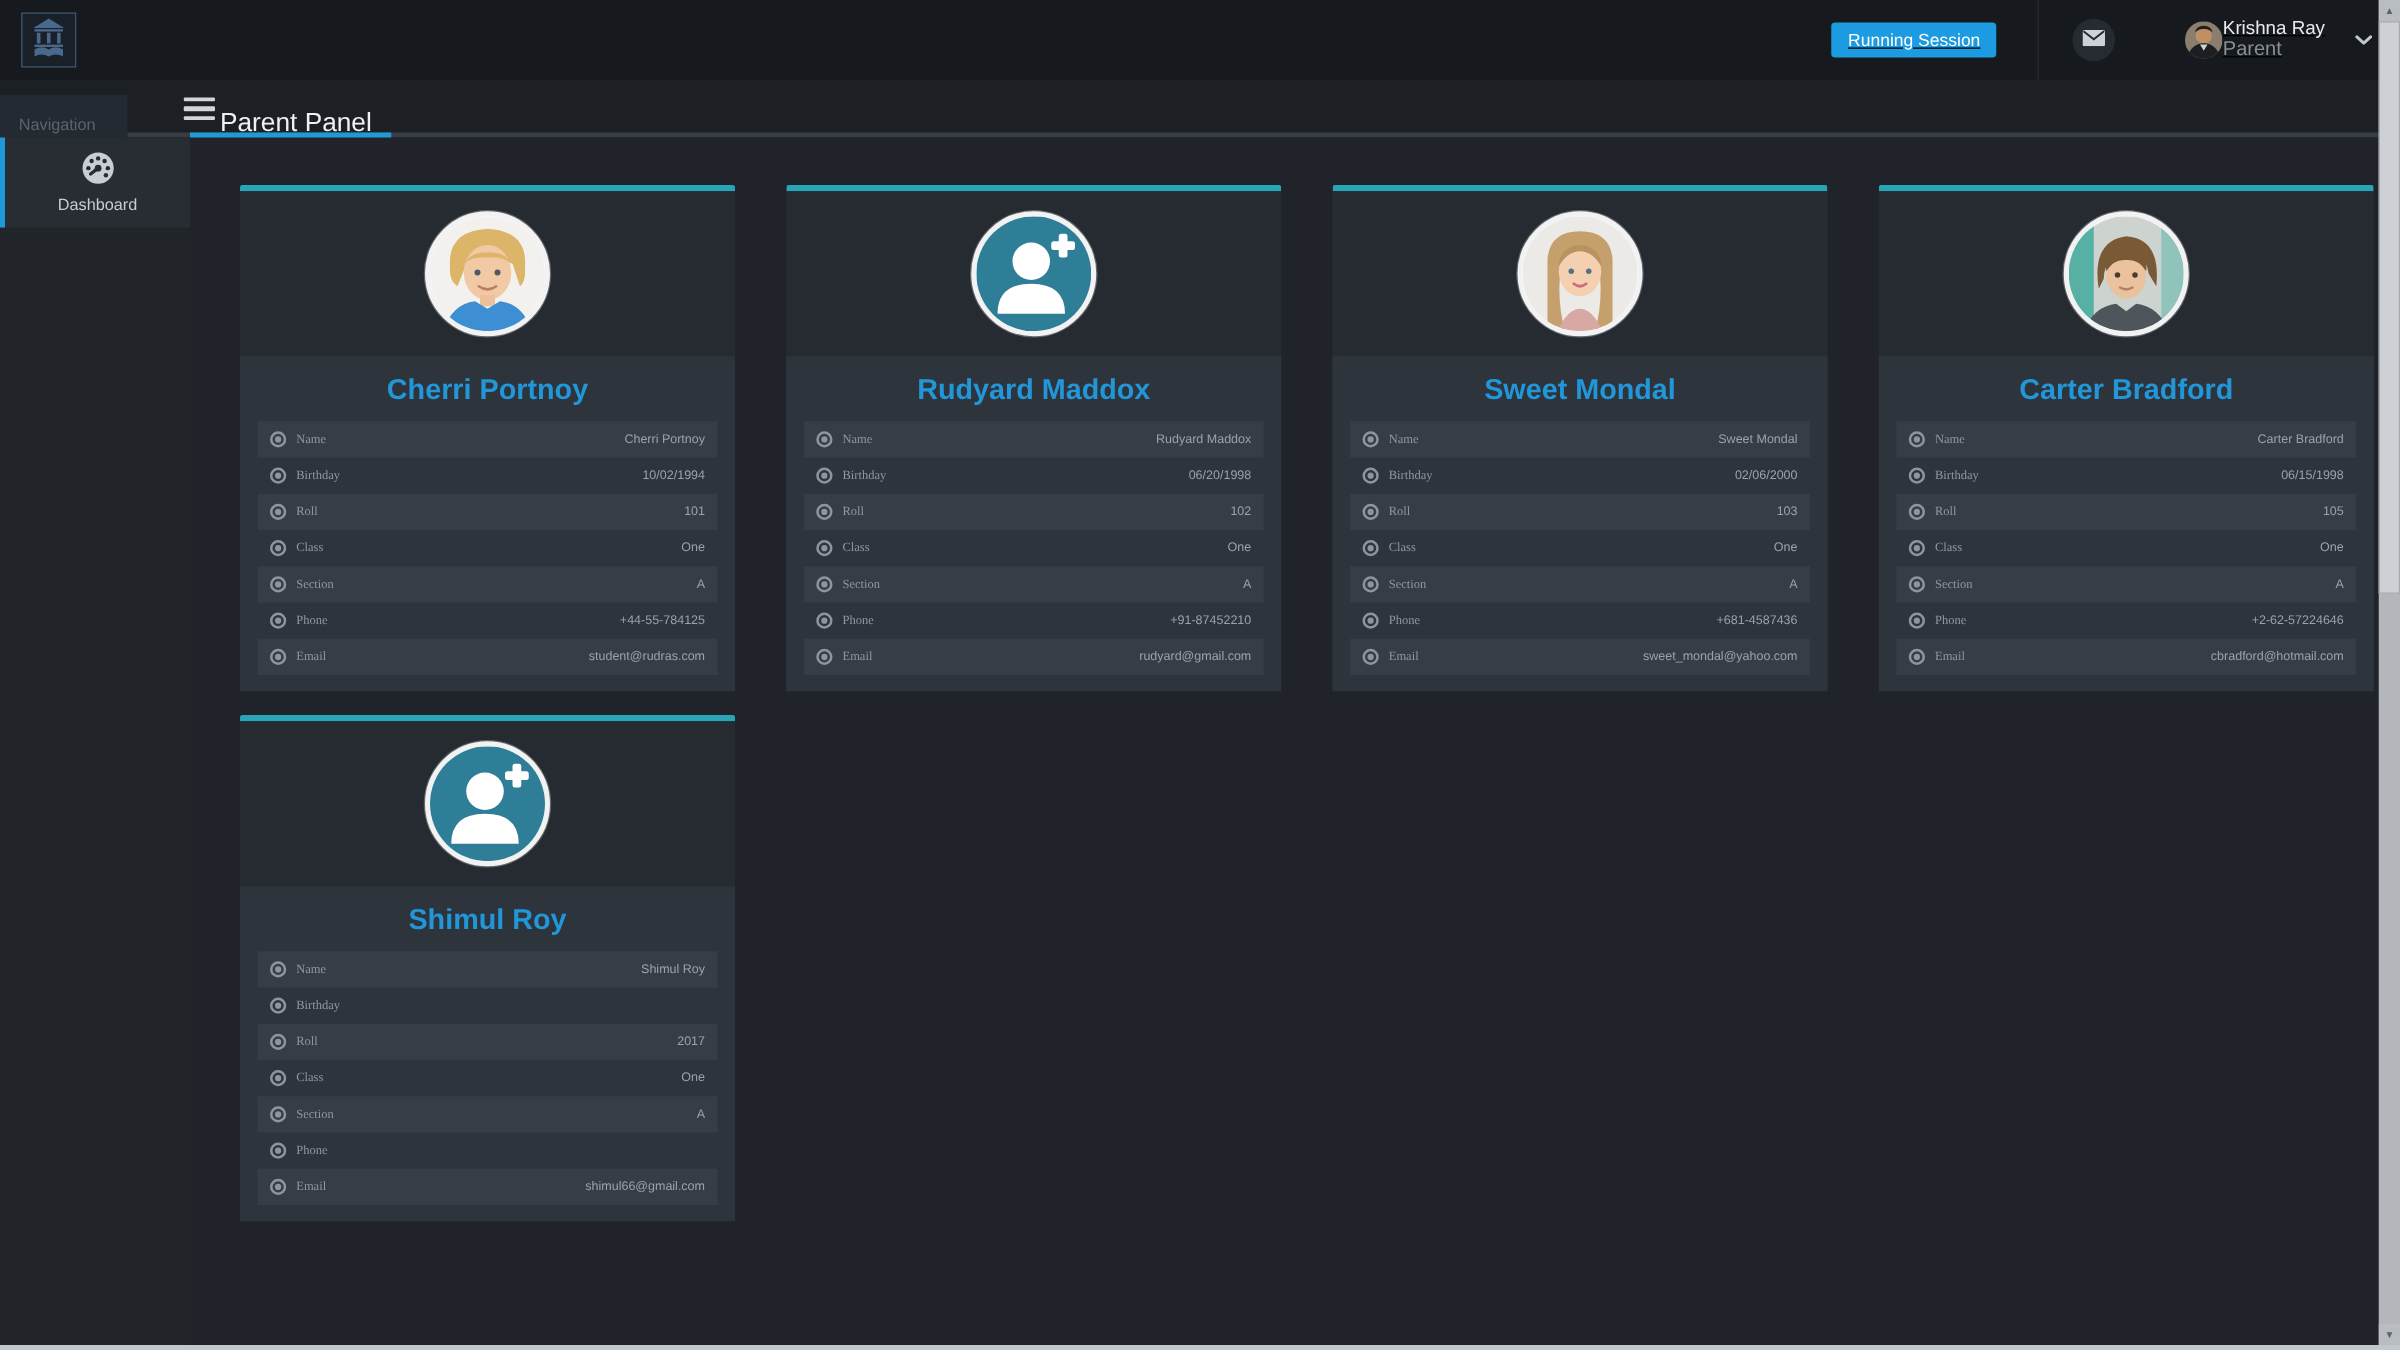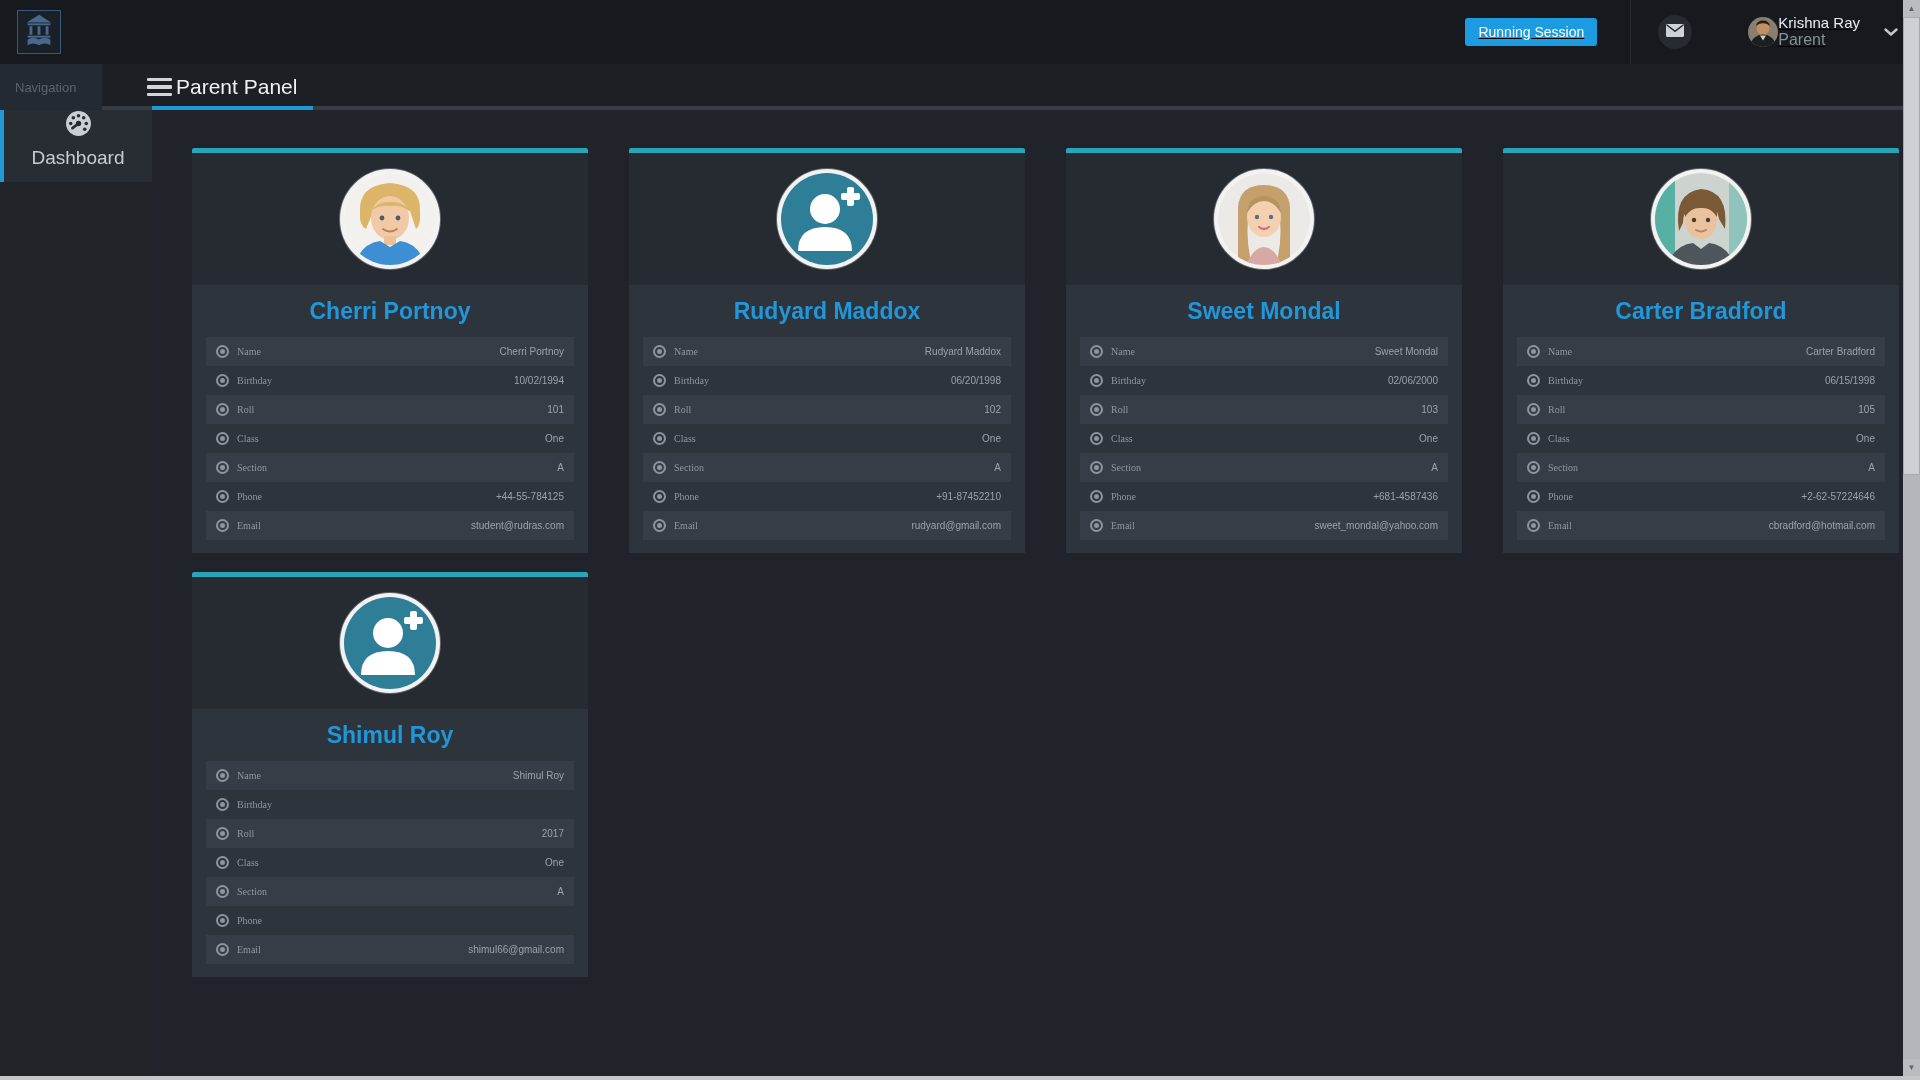--- a/index.html
+++ b/index.html
@@ -15,30 +15,30 @@
   .btn-mail{width:34px;height:34px;border-radius:50%;background:#262b31;border:none;display:flex;align-items:center;justify-content:center;cursor:pointer;margin-right:56px;}
   .user-menu{display:flex;align-items:center;cursor:pointer;}
   .user-avatar{width:30px;height:30px;border-radius:50%;overflow:hidden;flex:none;}
   .user-text{display:flex;flex-direction:column;line-height:1.15;}
   .user-name{color:#e9ecef;font-size:15px;}
   .user-role{color:#878f98;font-size:16px;}
   .chev{margin-left:24px;display:flex;}
 
   
   .subbar{position:absolute;left:0;top:64px;width:100%;height:46px;background:#1c2025;}
-  .nav-cell{position:absolute;left:0;top:0;width:102px;height:46px;background:#242a31;color:#5b636d;font-size:13px;display:flex;align-items:center;padding-left:15px;box-sizing:border-box;}
+  .nav-cell{position:absolute;left:0;top:12px;width:102px;height:46px;background:#242a31;color:#5b636d;font-size:13px;display:flex;align-items:center;padding-left:15px;box-sizing:border-box;}
   .hamburger{position:absolute;left:147px;top:0;height:46px;display:flex;flex-direction:column;justify-content:center;gap:4px;background:none;border:none;cursor:pointer;padding:0;}
   .hamburger i{display:block;width:25px;height:3.5px;background:#d2d6db;border-radius:1px;}
-  .page-title{position:absolute;left:176px;top:0;height:46px;line-height:46px;margin:0;color:#eef1f3;font-size:21px;font-weight:500;}
+  .page-title{position:absolute;left:176px;top:12px;height:46px;line-height:46px;margin:0;color:#eef1f3;font-size:21px;font-weight:500;}
   .tab-underline-track{position:absolute;left:102px;right:17px;bottom:0;height:4px;background:#383d44;}
   .tab-underline{position:absolute;left:152px;bottom:-1px;width:161px;height:5px;background:var(--tab-blue,#1f9ad6);}
 
   
   .sidebar{position:absolute;left:0;top:110px;width:152px;bottom:4px;background:#212428;}
-  .side-item{height:72px;background:#282d34;border-left:4px solid var(--tab-blue,#1f9ad6);display:flex;flex-direction:column;align-items:center;justify-content:flex-start;gap:5px;color:#c6ccd2;font-size:19px;cursor:pointer;box-sizing:border-box;}
+  .side-item{height:72px;background:#282d34;border-left:4px solid var(--tab-blue,#1f9ad6);display:flex;flex-direction:column;align-items:center;justify-content:center;gap:5px;color:#c6ccd2;font-size:13px;cursor:pointer;box-sizing:border-box;}
 
   
   .content{position:absolute;left:152px;top:110px;right:17px;bottom:4px;background:#20242a;padding:38px 0 0 40px;box-sizing:border-box;display:flex;flex-wrap:wrap;gap:19px 41px;align-content:flex-start;overflow:hidden;}
   .card{width:396px;height:400px;background:#262b32;border-top:5px solid var(--card-teal,#28a5b7);display:flex;flex-direction:column;border-radius:2px;}
   .avatar-wrap{height:132px;display:flex;align-items:center;justify-content:center;cursor:pointer;}
   .avatar-circle{width:92px;height:92px;border-radius:50%;border:4px solid #f2f2f2;overflow:hidden;box-shadow:0 0 0 1px rgba(255,255,255,.28);background:#fff;flex:none;}
   .avatar-circle svg{display:block;}
   .card-body{flex:1;background:#2e343c;padding:0 14px;}
   .card-title{height:52px;line-height:52px;text-align:center;color:var(--accent-blue,#2196d9);font-size:23px;font-weight:700;cursor:pointer;}
   .row{height:29px;display:flex;align-items:center;padding:0 10px;font-size:10px;}

